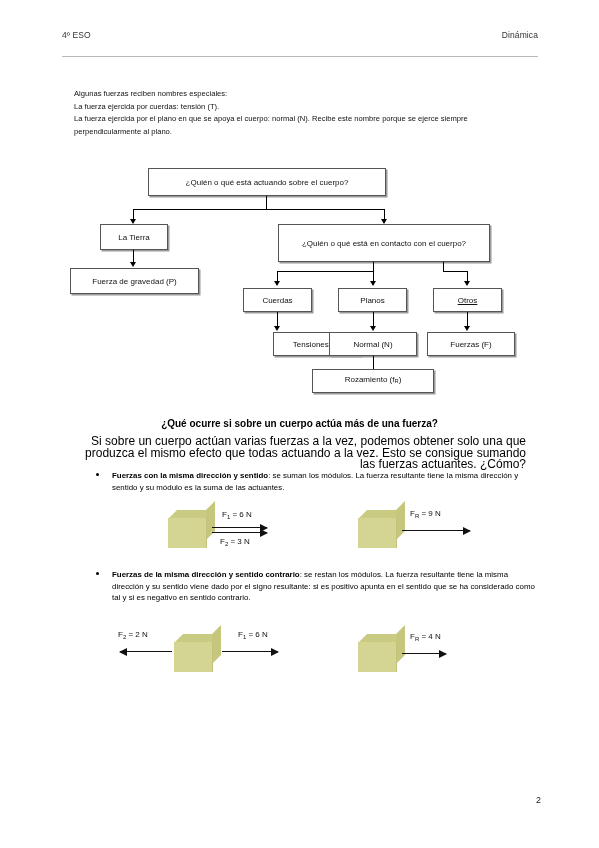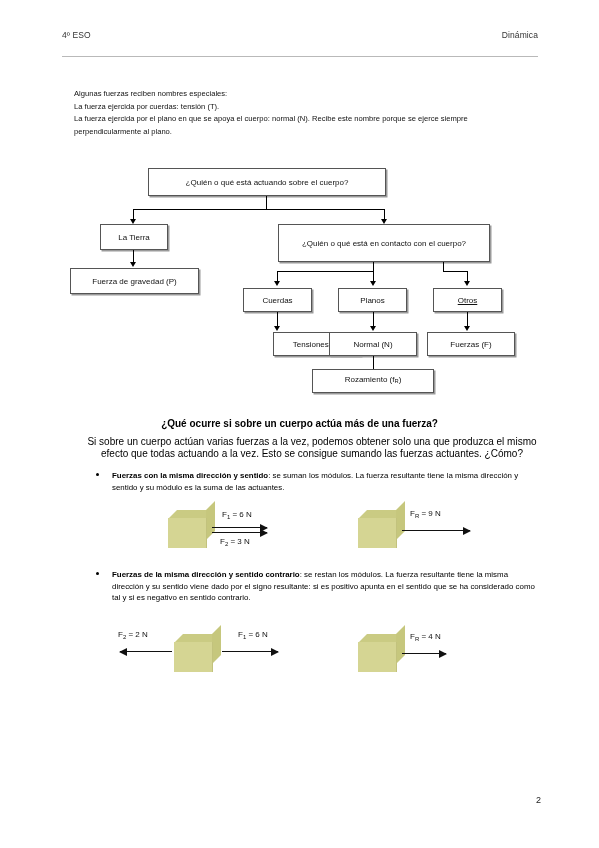--- a/index.html
+++ b/index.html
@@ -128,24 +128,23 @@
     width: 599px;
     text-align: center;
     font-size: 10px;
     font-weight: bold;
   }
   .para {
     position: absolute;
     left: 74px;
     top: 436px;
     width: 452px;
-    font-size: 10px;
+    font-size: 12px;
     line-height: 11.6px;
-    text-align: center;
-    margin-left: 12px;
+    text-align: right;
   }
 
   
   .bullet {
     position: absolute;
     width: 440px;
   }
   .bullet .dot {
     position: absolute;
     left: 0;

